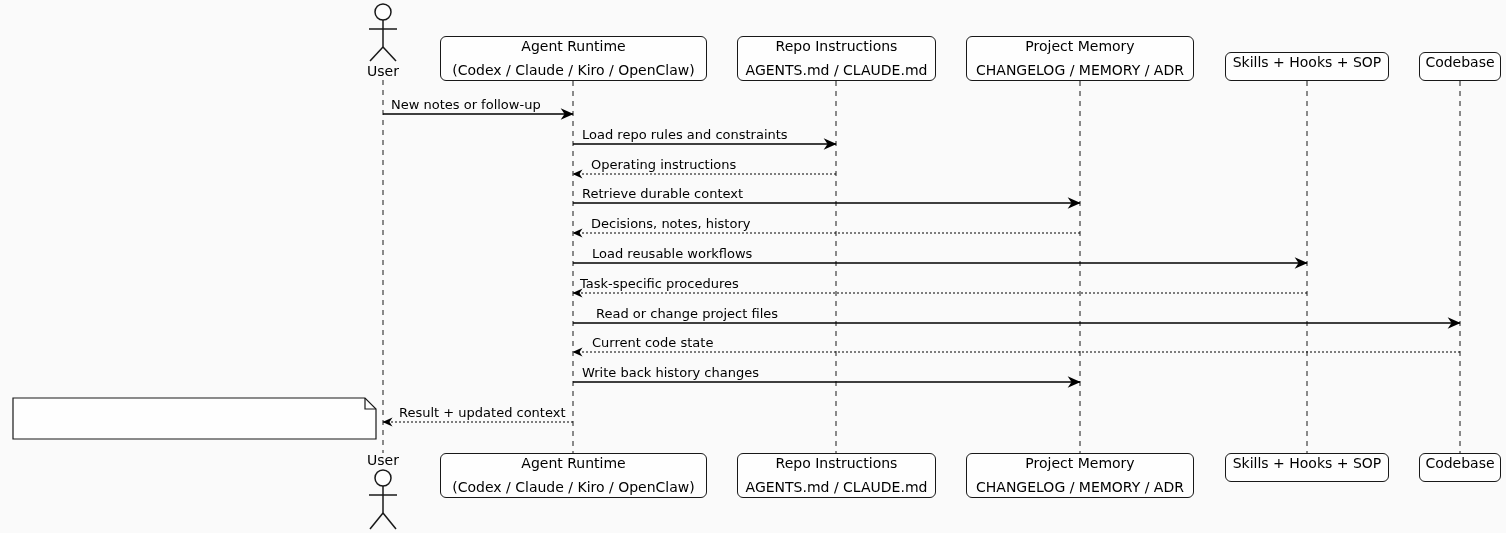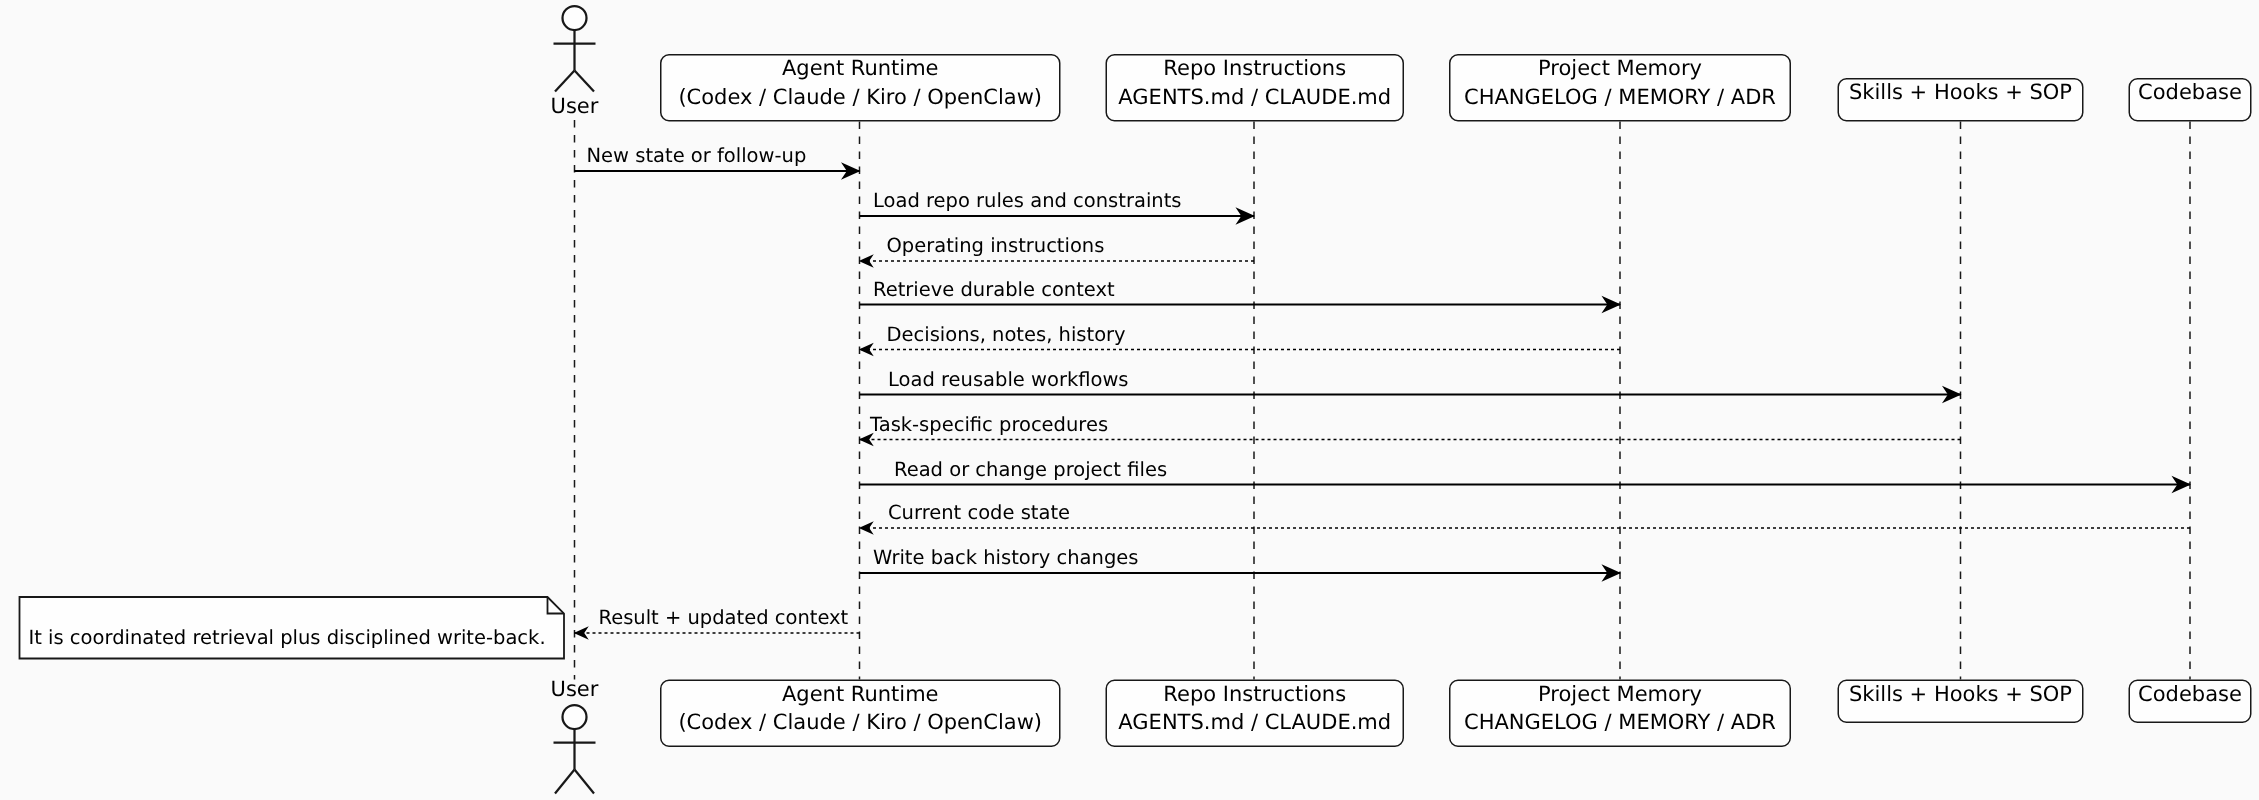--- a/index.html
+++ b/index.html
@@ -7,21 +7,21 @@
     position:relative;width:1506px;height:533px;overflow:hidden;
     background:var(--background,#FAFAFA);
     font-family:"DejaVu Sans","Liberation Sans",sans-serif;
     color:var(--text_color,#000);
   }
   .layer{position:absolute;left:0;top:0;width:1506px;height:533px;}
   .pbox{
     position:absolute;box-sizing:border-box;
     border:1.5px solid var(--stroke,#181818);
     border-radius:6px;background:var(--fill,#FEFEFE);
-    display:flex;flex-direction:column;align-items:center;justify-content:flex-start;
+    display:flex;flex-direction:column;align-items:center;justify-content:space-between;
     font-size:14px;line-height:19px;text-align:center;white-space:nowrap;
   }
   .msg{position:absolute;font-size:13px;line-height:15px;white-space:nowrap;}
   .actor-label{position:absolute;font-size:14px;transform:translateX(-50%);white-space:nowrap;}
   .note-text{position:absolute;font-size:13px;line-height:15.5px;white-space:nowrap;}
   svg .lifeline{stroke:var(--stroke,#181818);stroke-width:1;stroke-dasharray:5,5;fill:none;}
   svg .arrow{stroke:#000;stroke-width:1.3;fill:none;}
   svg .arrow.dashed{stroke-width:1;stroke-dasharray:2,2;}
   svg .figure{stroke:var(--stroke,#181818);stroke-width:1.5;fill:none;}
   svg .figure circle{fill:var(--fill,#FEFEFE);}
@@ -116,27 +116,26 @@
   <div class="pbox" style="left:1225px;top:453px;width:164px;height:29px;">
     <span>Skills + Hooks + SOP</span>
   </div>
   <div class="pbox" style="left:1419px;top:453px;width:82px;height:29px;">
     <span>Codebase</span>
   </div>
 
   <div class="actor-label" style="left:383px;top:63px;">User</div>
   <div class="actor-label" style="left:383px;top:452px;">User</div>
 
-  <div class="msg" style="left:391px;top:97px;">New state or follow-up</div>
+  <div class="msg" style="left:391px;top:97px;">New notes or follow-up</div>
   <div class="msg" style="left:582px;top:127px;">Load repo rules and constraints</div>
   <div class="msg" style="left:591px;top:157px;">Operating instructions</div>
   <div class="msg" style="left:582px;top:186px;">Retrieve durable context</div>
   <div class="msg" style="left:591px;top:216px;">Decisions, notes, history</div>
   <div class="msg" style="left:582px;top:246px;margin-left:10px;">Load reusable workflows</div>
   <div class="msg" style="left:580px;top:276px;">Task-specific procedures</div>
   <div class="msg" style="left:582px;top:306px;margin-left:14px;">Read or change project files</div>
   <div class="msg" style="left:592px;top:335px;">Current code state</div>
   <div class="msg" style="left:582px;top:365px;">Write back history changes</div>
   <div class="msg" style="left:399px;top:405px;">Result + updated context</div>
 
-  <div class="note-text" style="left:19px;top:418px;">It is coordinated retrieval plus disciplined write-back.</div>
 
 </div>
 
 </body></html>

